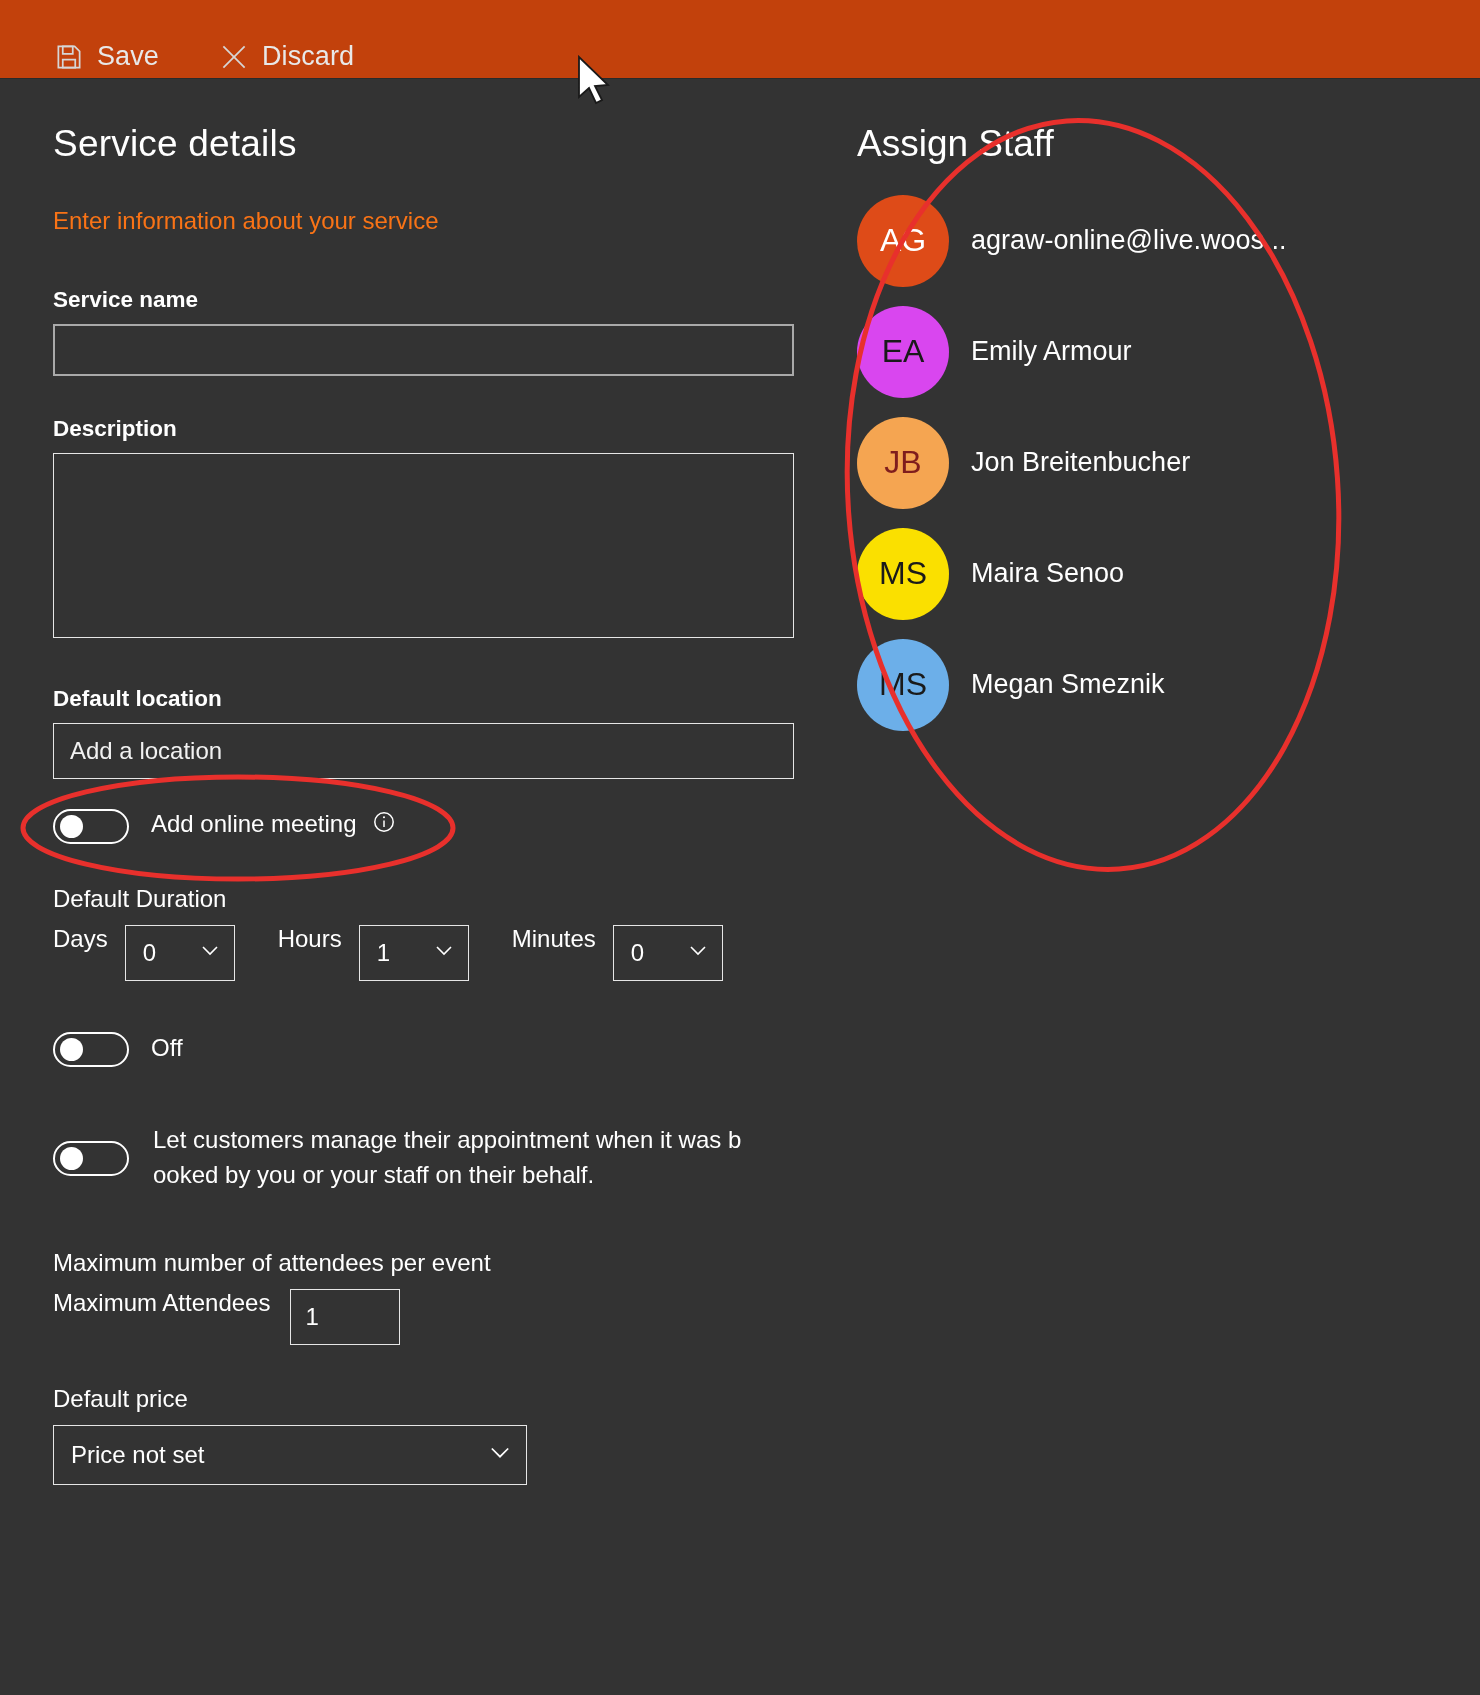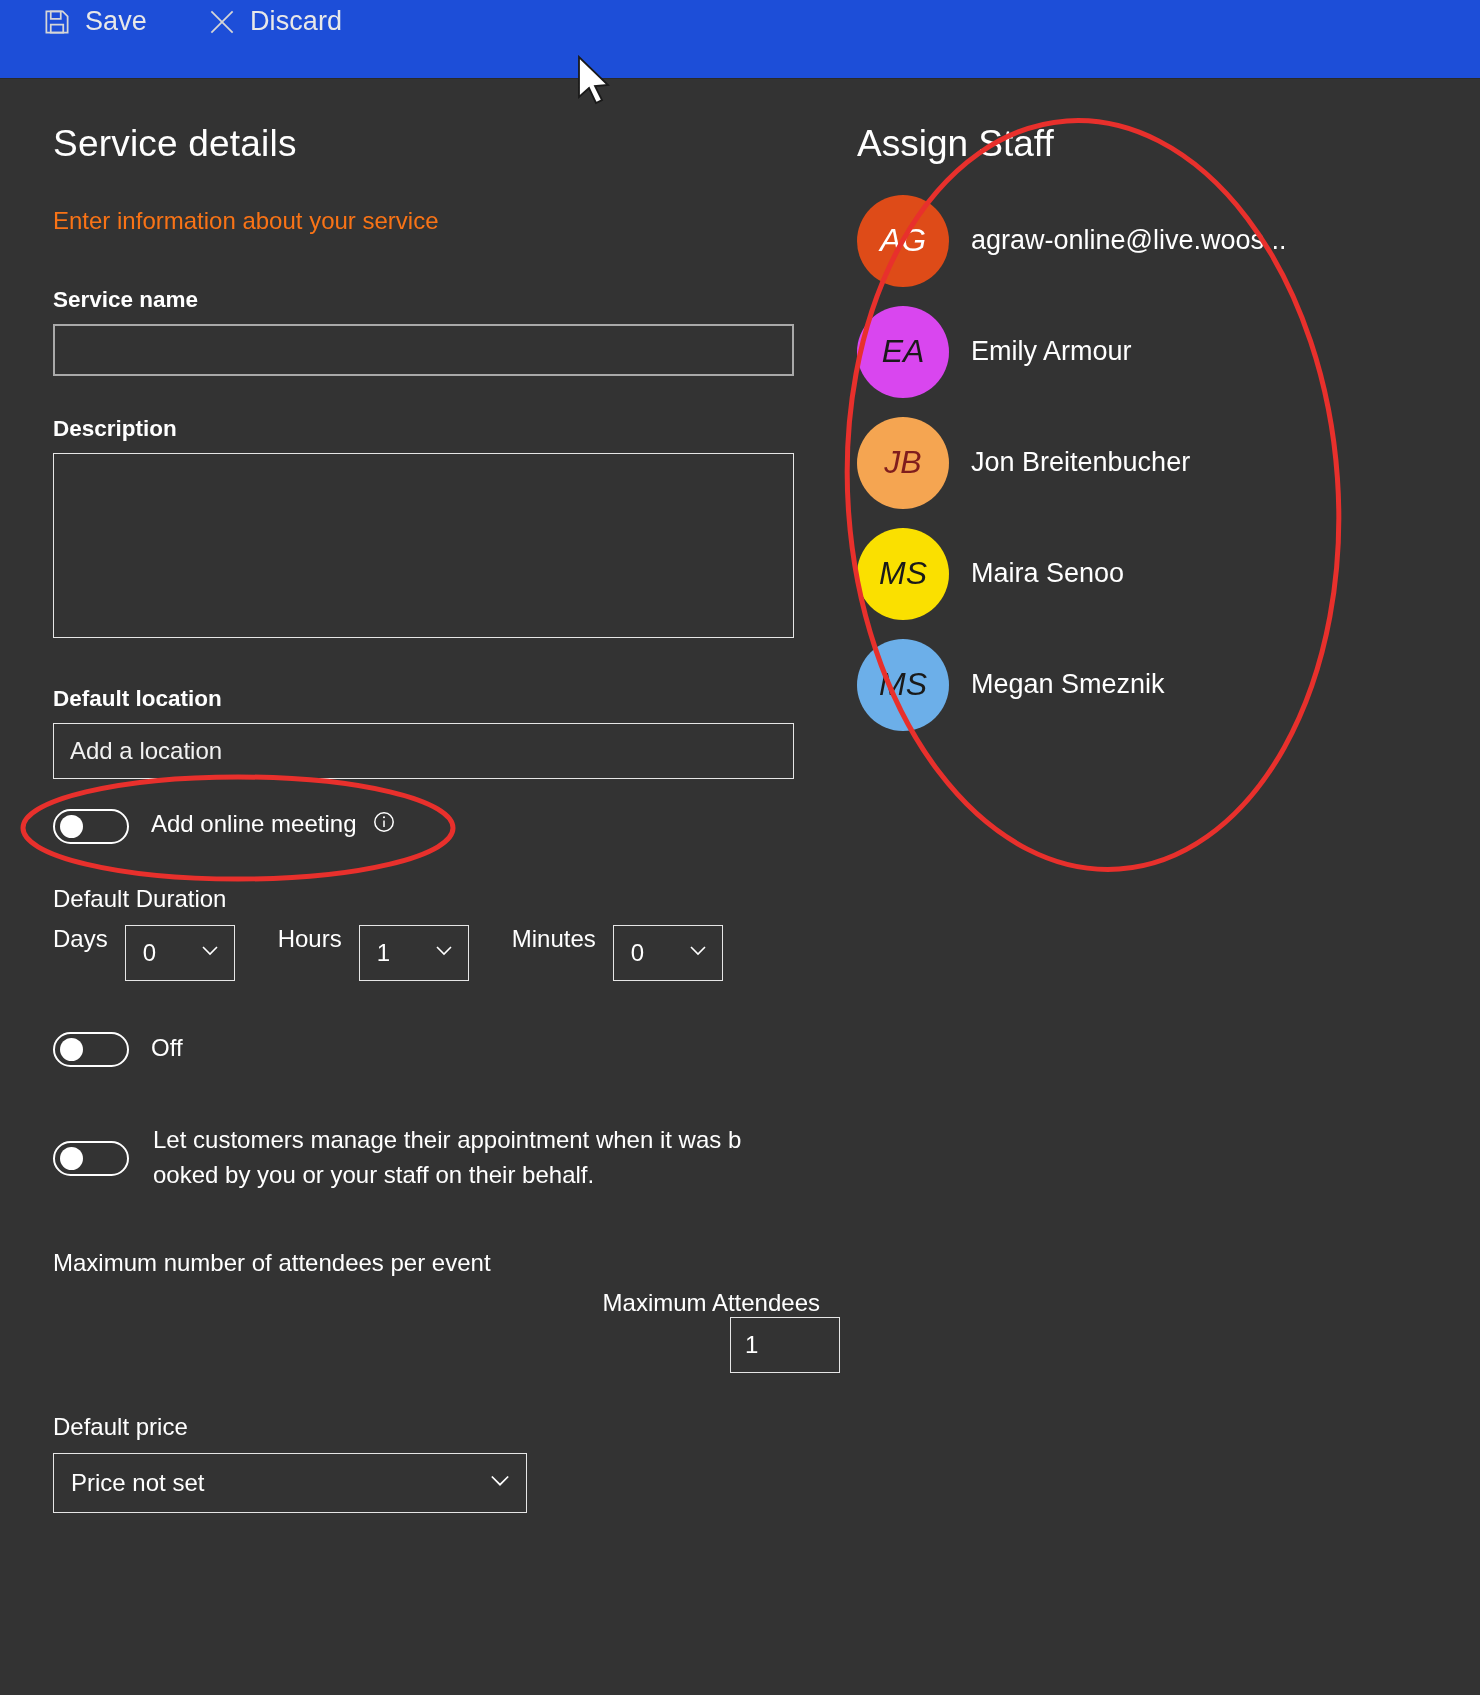--- a/index.html
+++ b/index.html
@@ -10,24 +10,24 @@
     background: #333333;
     font-family: "Liberation Sans", sans-serif;
     color: #ffffff;
     overflow: hidden;
     position: relative;
   }
 
   
   .commandbar {
     height: 79px;
-    background: #1d4ed8;
-    display: flex;
-    align-items: flex-start;
-    padding-left: 34px;
+    background: #c2410c;
+    display: flex;
+    align-items: flex-end;
+    padding-left: 46px;
     gap: 44px;
     border-bottom: 1px solid #2a2a2a;
   }
   .cmd-btn {
     display: flex;
     align-items: center;
     gap: 13px;
     cursor: pointer;
     padding: 6px 8px;
     color: #e8e8e8;
@@ -168,21 +168,21 @@
     width: 110px;
     height: 56px;
     border: 1px solid #e6e6e6;
     background: transparent;
     color: #ffffff;
     font-size: 24px;
     font-family: "Liberation Sans", sans-serif;
     padding: 0 14px;
     outline: none;
   }
-  .attend-row { display: flex; align-items: flex-end; flex-direction: column; }
+  .attend-row { display: flex; align-items: flex-start; }
   .attend-label { font-size: 24px; margin-right: 20px; }
 
   
   h2.staff-title {
     font-size: 37px;
     font-weight: 400;
     margin: 0 0 20px 0;
   }
   .staff-list { margin-top: 9px; }
   .staff-item {
@@ -193,21 +193,20 @@
   }
   .avatar {
     width: 92px;
     height: 92px;
     border-radius: 50%;
     display: flex;
     align-items: center;
     justify-content: center;
     font-size: 32px;
     flex: 0 0 auto;
-    font-style: italic;
   }
   .staff-name {
     font-size: 27px;
     margin-left: 22px;
     white-space: nowrap;
   }
 
   
   .annotation {
     position: absolute;

